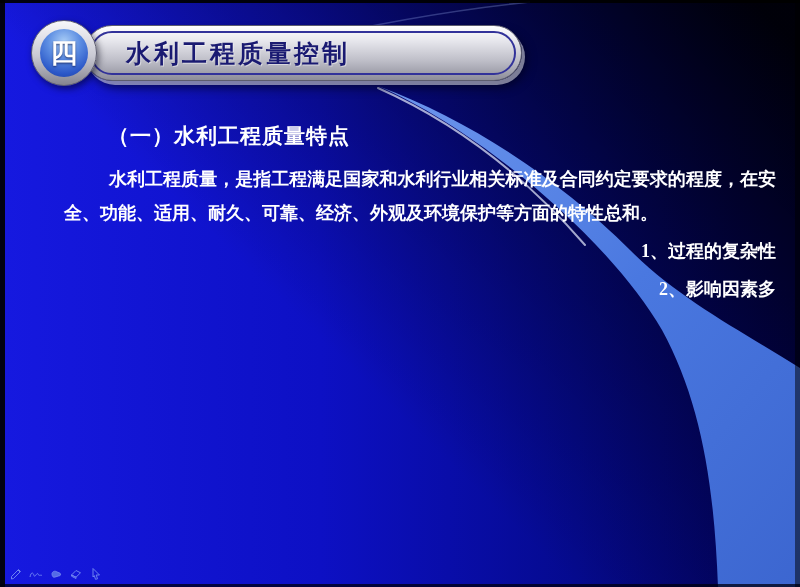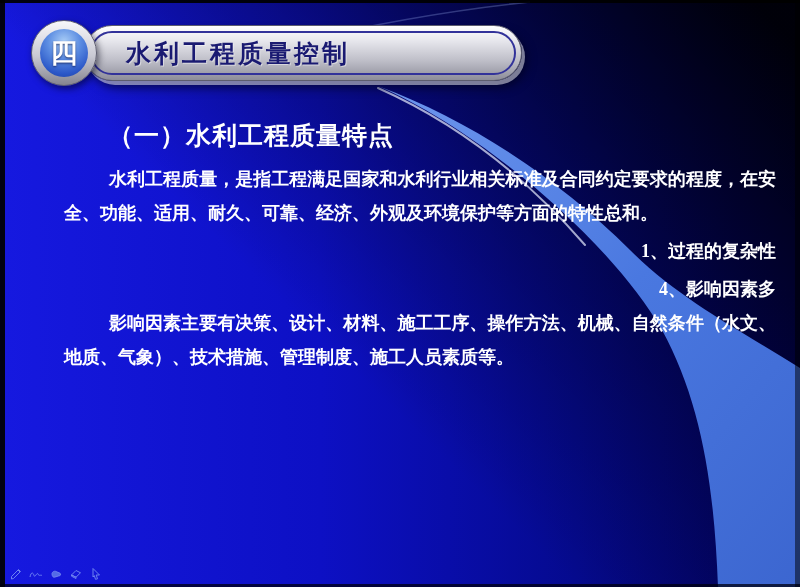--- a/index.html
+++ b/index.html
@@ -52,21 +52,21 @@
 
   
   .content{
     position:absolute;left:64px;top:116px;width:712px;
     color:#ffffff;
     font-family:"Liberation Serif","DejaVu Serif",serif;
     font-weight:bold;
   }
   .content h2{
     margin:0 0 6px 44px;
-    font-size:25px;line-height:40px;font-weight:bold;
+    font-size:21px;line-height:40px;font-weight:bold;
     letter-spacing:1px;
   }
   .content p{
     margin:0;
     font-size:18px;line-height:34px;
     text-align:justify;
   }
   .content p.body{text-indent:2.5em;}
   .content p.item-label{margin-top:4px;text-indent:24px;text-align:right;}
 
@@ -134,22 +134,21 @@
   <div class="badge">
     <div class="badge-inner">
       <span class="badge-num">四</span>
     </div>
   </div>
 
   <div class="content">
     <h2>（一）水利工程质量特点</h2>
     <p class="body">水利工程质量，是指工程满足国家和水利行业相关标准及合同约定要求的程度，在安全、功能、适用、耐久、可靠、经济、外观及环境保护等方面的特性总和。</p>
     <p class="item-label">1、过程的复杂性</p>
-    <p class="item-label">4、影响因素多</p>
-    <p class="body">影响因素主要有决策、设计、材料、施工工序、操作方法、机械、自然条件（水文、地质、气象）、技术措施、管理制度、施工人员素质等。</p>
+    <p class="item-label">2、影响因素多</p>
   </div>
 
   <div class="annot">
     <span class="tool">
       <svg width="14" height="14" viewBox="0 0 14 14">
         <path d="M2.5,12 L4.5,11.5 L11.5,4.5 L9.5,2.5 L2.5,9.5 Z M9,3 L11,5" fill="none" stroke="#7d95f5" stroke-width="1"></path>
       </svg>
     </span>
     <span class="tool">
       <svg width="14" height="14" viewBox="0 0 14 14">

